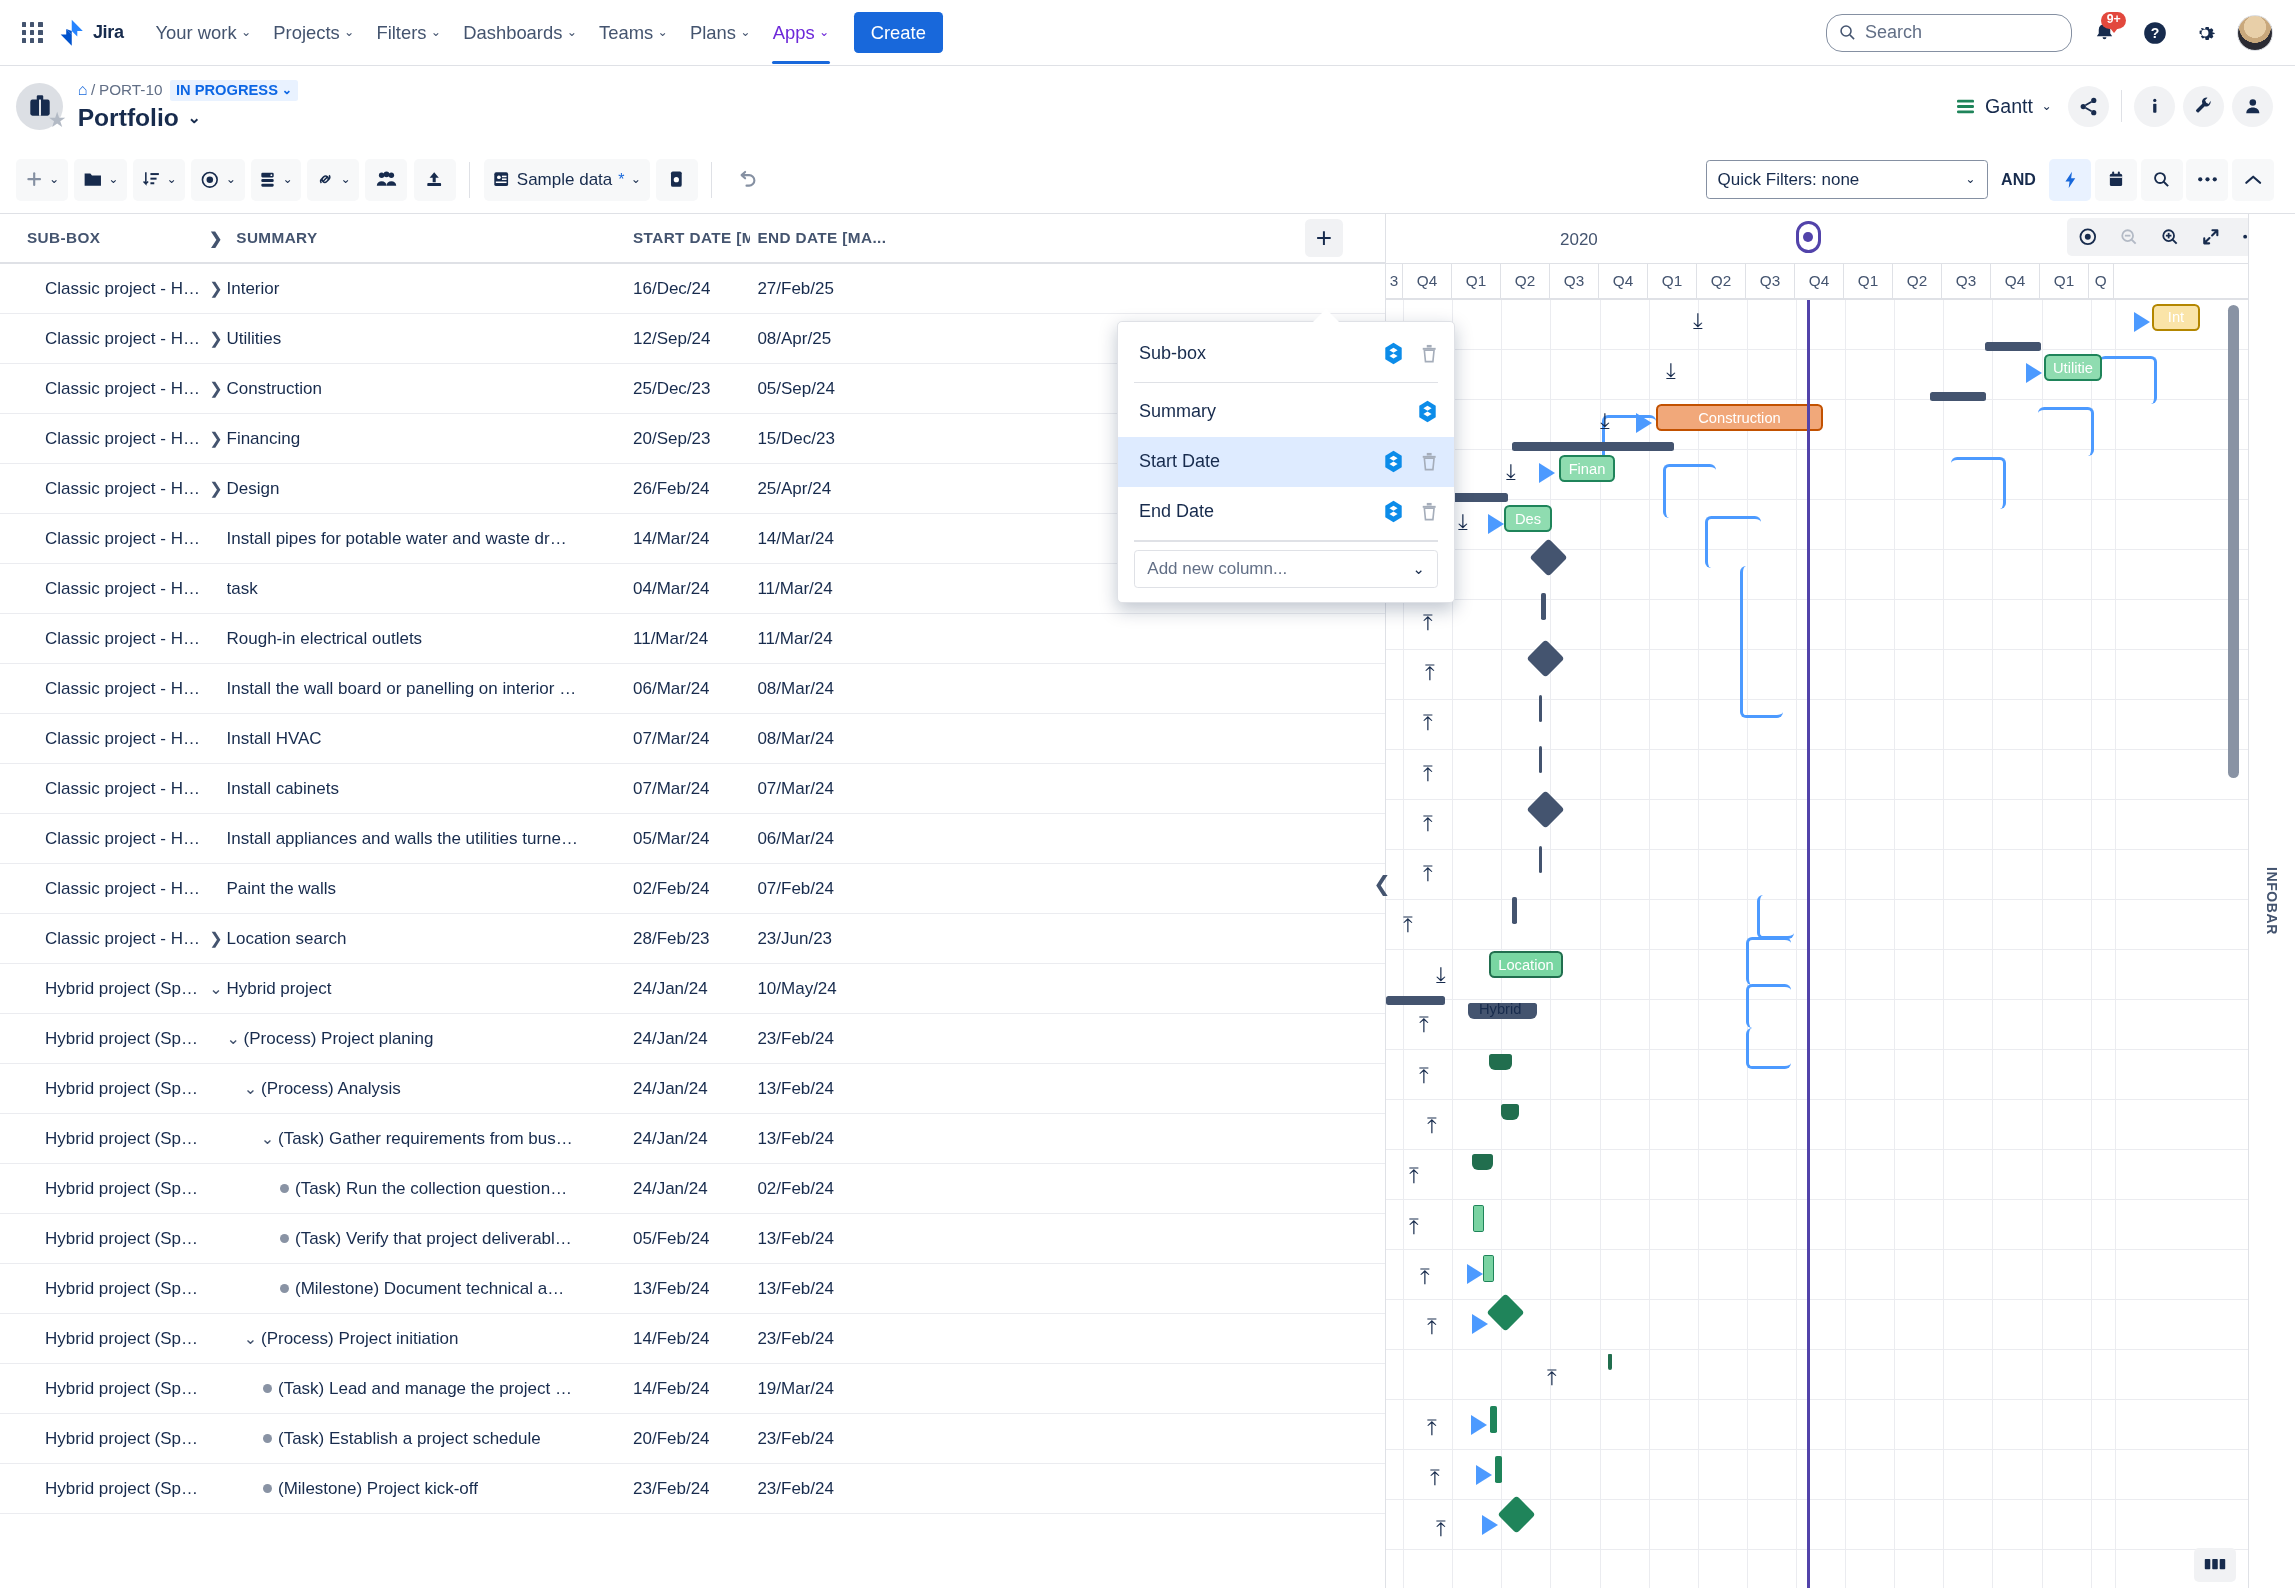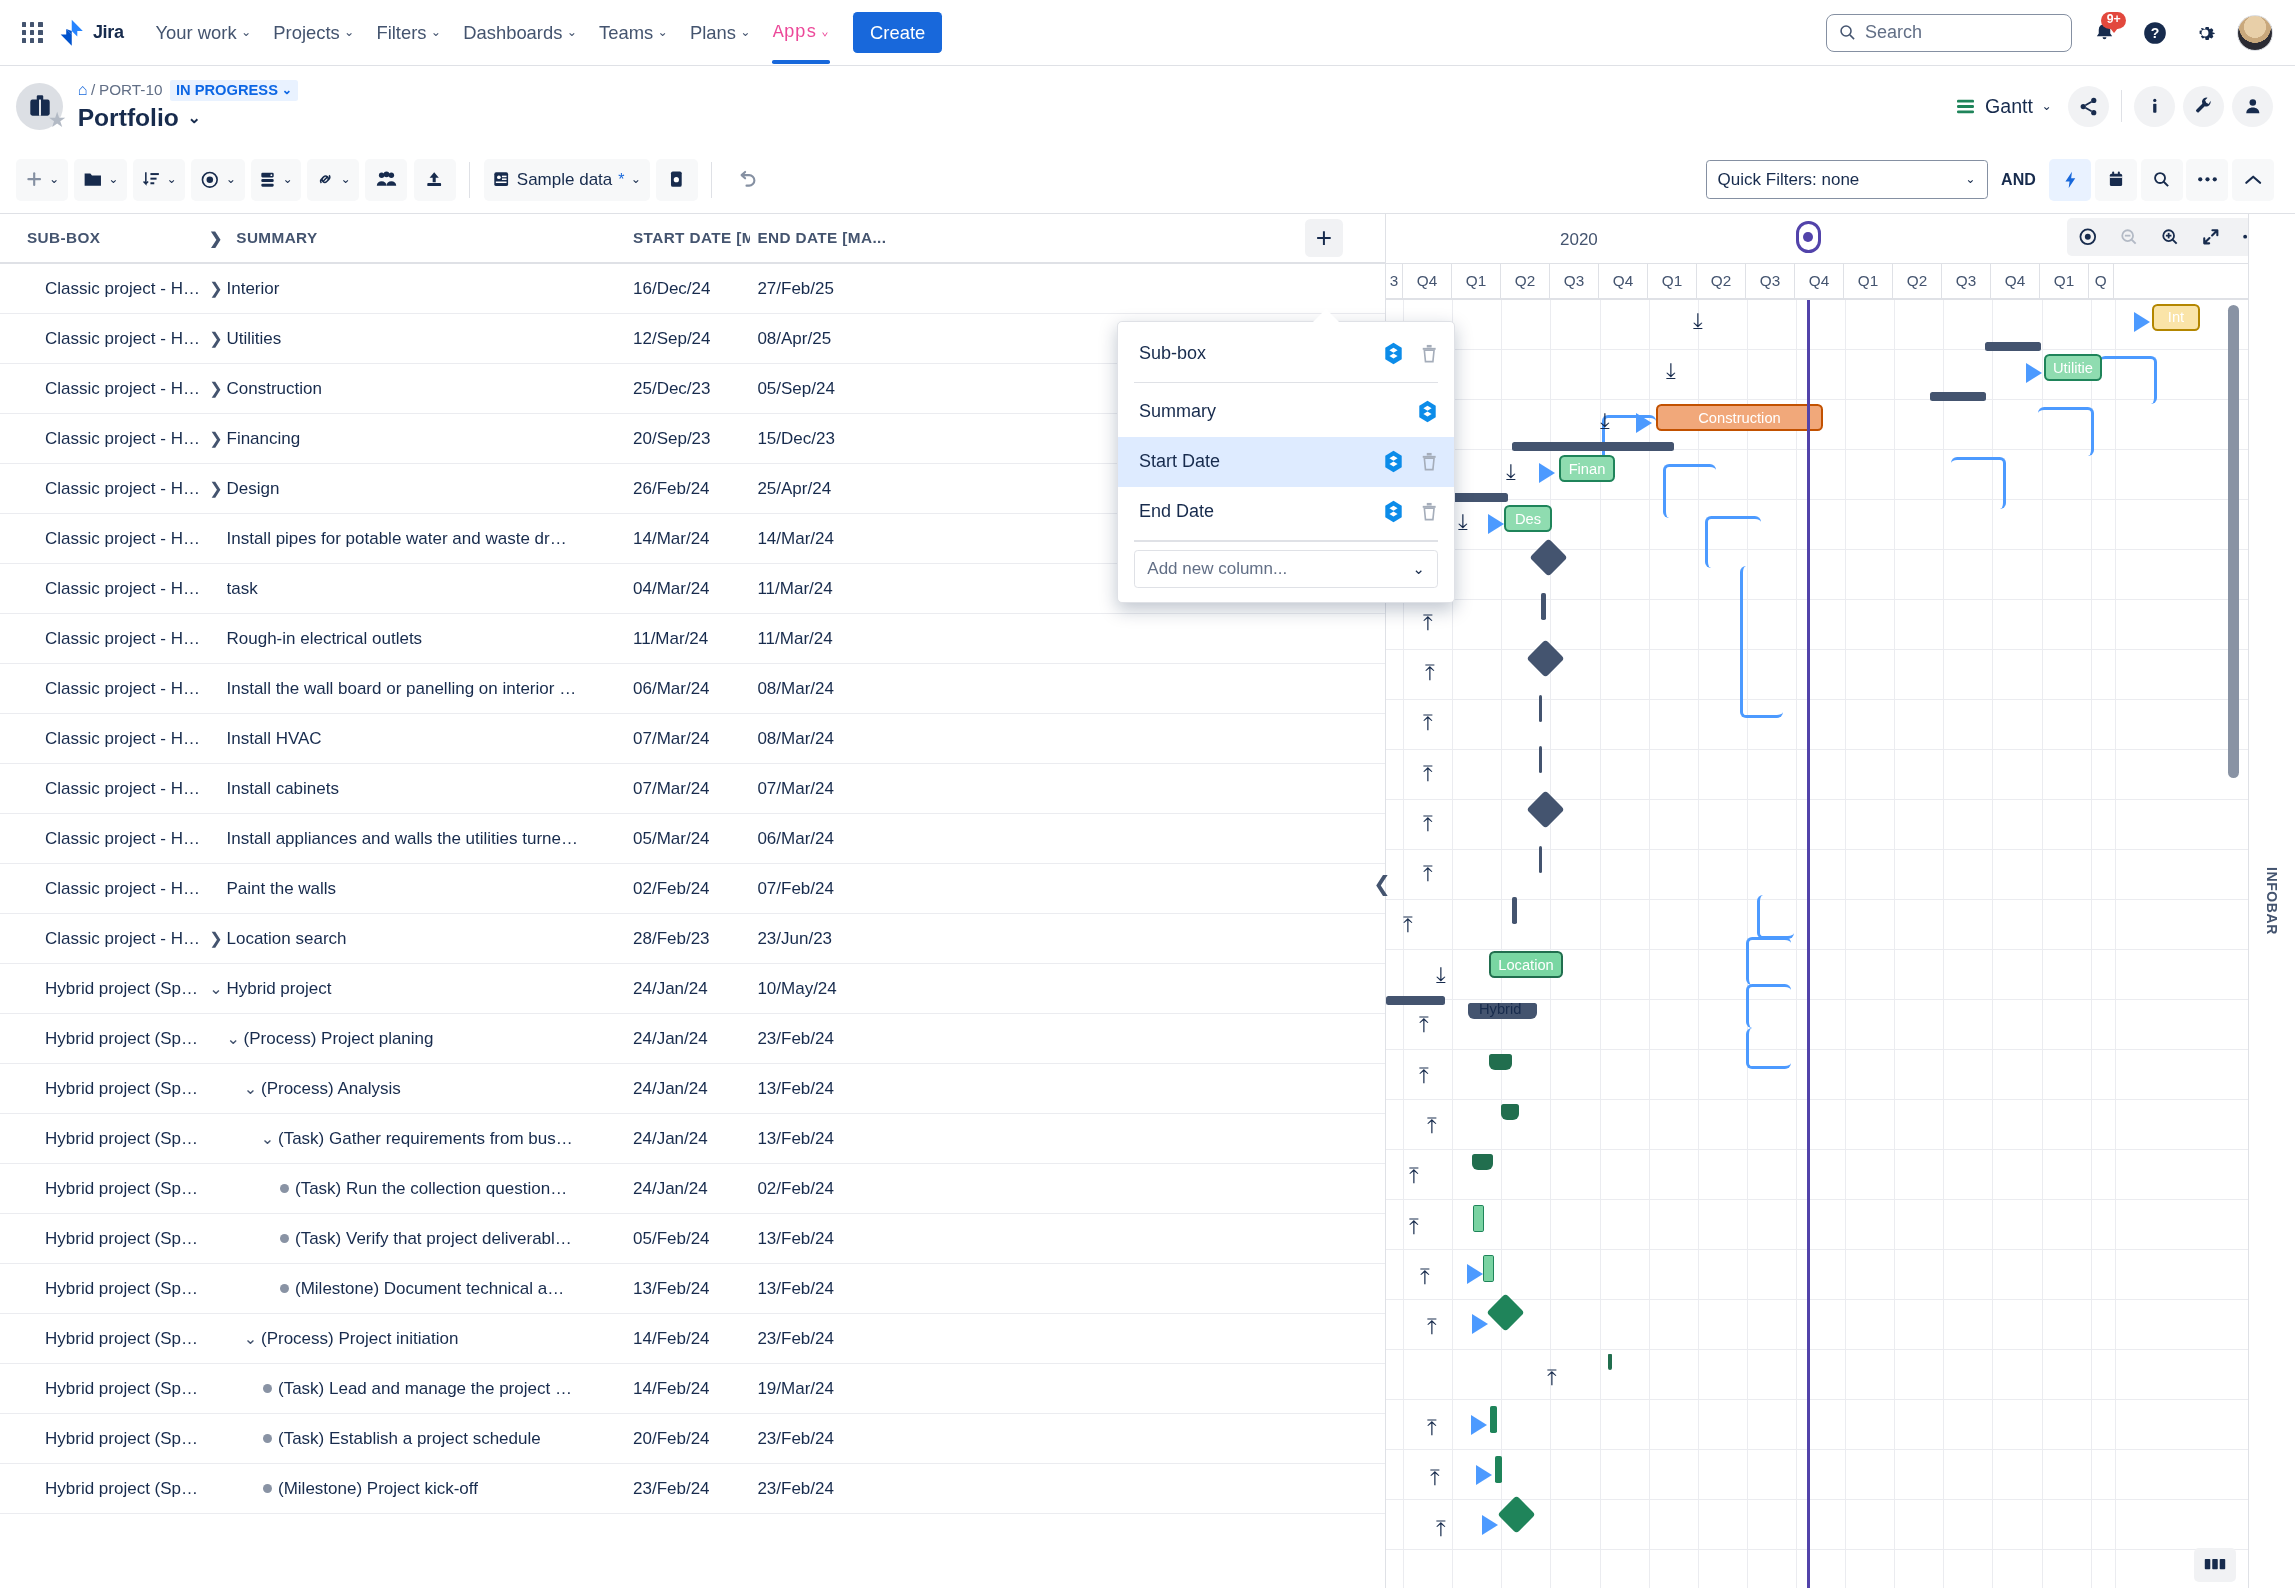--- a/index.html
+++ b/index.html
@@ -36,36 +36,36 @@
     margin-left: 8.6px; margin-right: 22px; cursor: pointer;
   }
   .jira-mark { width: 29.5px; height: 29.5px; }
   .jira-word { font-size: 18px; font-weight: 600; color: #172b4d; letter-spacing: -0.3px; }
   .nav-items { display: flex; align-items: center; gap: 2.5px; }
   .nav-item {
     font-size: 18.4px; color: #44546f; padding: 7.4px 9.8px;
     border-radius: 3.7px; cursor: pointer; white-space: nowrap;
     display: flex; align-items: center; gap: 4.3px; position: relative;
   }
-  .nav-item.active { color: #ec4899; font-family: Liberation Mono, monospace; }
+  .nav-item.active { color: #6d28d9; }
   .nav-item.active::after {
     content: ""; position: absolute; left: 8.6px; right: 8.6px; bottom: -13.5px;
     height: 3.7px; background: #1868db; border-radius: 1.8px;
   }
   .caret { font-size: 12.3px; line-height: 1; }
   .create-btn {
     background: #1868db; color: #fff; font-size: 18.4px; font-weight: 500;
     padding: 9.8px 17px; border-radius: 4.3px; margin-left: 14.7px; cursor: pointer;
     white-space: nowrap;
   }
   .nav-right {
     margin-left: auto; display: flex; align-items: center; gap: 13.5px;
   }
   .searchbox {
-    width: 246px; height: 38px; border: 1.2px solid #8590a2; border-radius: 8px;
+    width: 246px; height: 38px; border: 1.2px solid #8590a2; border-radius: 16px;
     display: flex; align-items: center; padding: 0 11px; gap: 8.6px; cursor: text;
   }
   .searchbox .ph { font-size: 18px; color: #626f86; }
   .icon-btn {
     width: 37px; height: 37px; border-radius: 50%;
     display: flex; align-items: center; justify-content: center;
     cursor: pointer; position: relative;
   }
   .badge {
     position: absolute; top: -2.5px; right: -3.7px; background: #e2483d; color: #fff;

